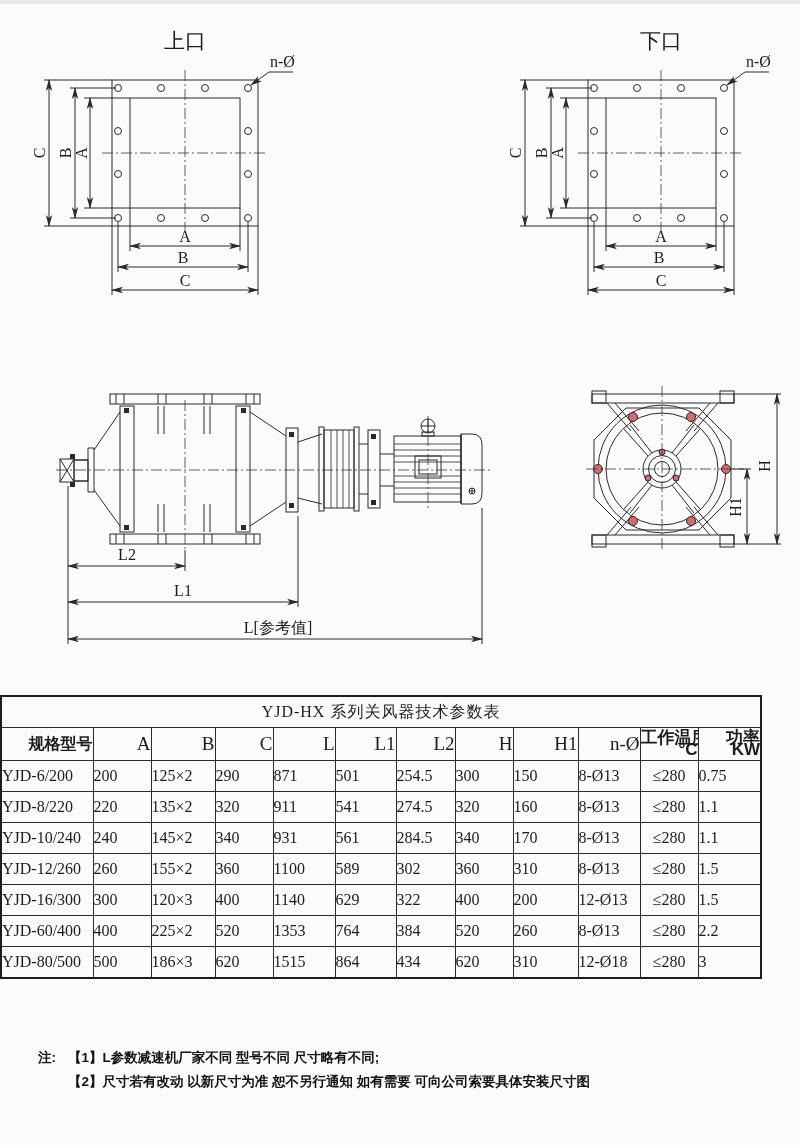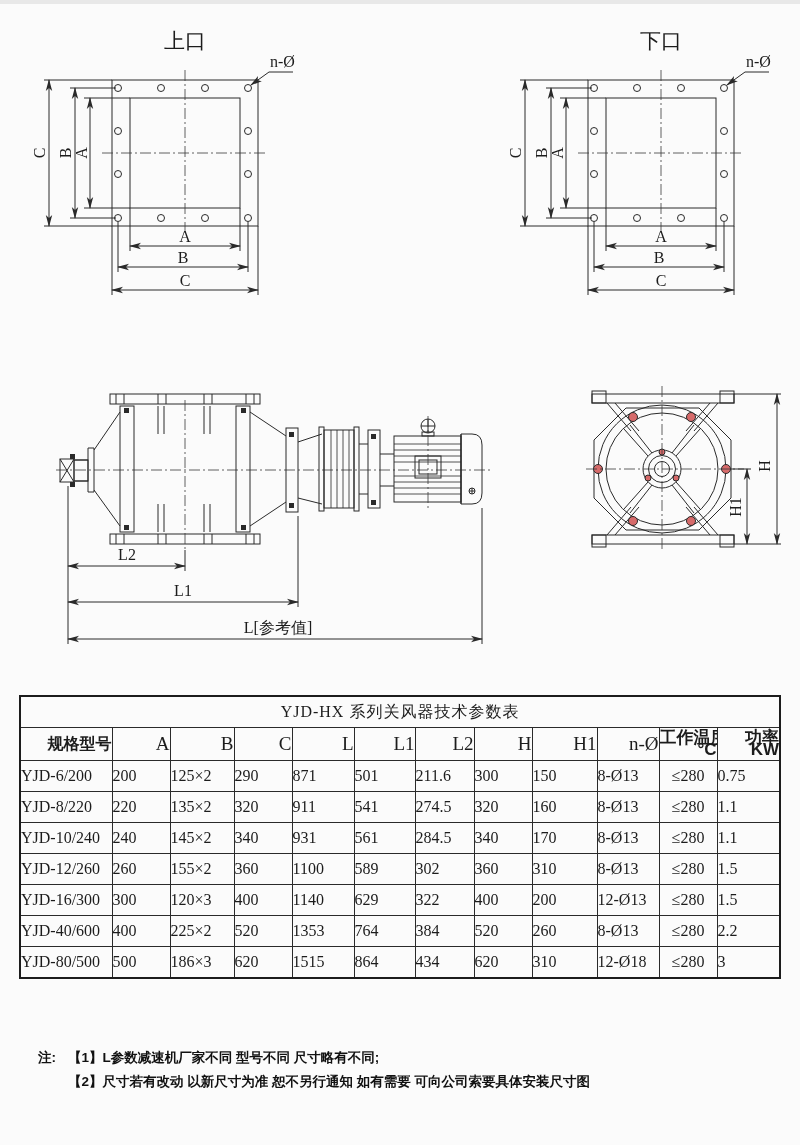--- a/index.html
+++ b/index.html
@@ -14,21 +14,21 @@
   .cl{stroke:#3a3a3a;stroke-width:0.8;stroke-dasharray:11,3,2,3;fill:none;}
   .dim{stroke:#2a2a2a;stroke-width:1;fill:none;
        marker-start:url(#arw);marker-end:url(#arw);}
   .dim1{stroke:#2a2a2a;stroke-width:1;fill:none;marker-end:url(#arw);}
   .bolt{stroke:#2a2a2a;stroke-width:1;fill:#d66a6a;}
   .fins{stroke:#2a2a2a;stroke-width:0.8;fill:none;}
   .dimtxt{font-size:16px;font-family:"Liberation Serif",serif;}
   .cjk{font-size:21px;font-family:"Liberation Serif",serif;}
 
   
-  .spec-wrap{position:absolute;left:19px;top:691px;width:760px;}
+  .spec-wrap{position:absolute;left:0;top:691px;width:760px;}
   table.spec{border-collapse:collapse;table-layout:fixed;width:760px;
              border:2px solid #1c1c1c;}
   table.spec td{border:1px solid #2a2a2a;padding:0;overflow:hidden;
                 white-space:nowrap;font-size:16px;height:30px;
                 vertical-align:middle;}
   td.t-title{height:58px;text-align:center;font-size:30px;letter-spacing:1px;}
   tr.hdr td{text-align:right;font-size:19px;height:32px;}
   tr.hdr td.hmodel{font-size:16px;font-weight:bold;font-family:"Liberation Sans",sans-serif;}
   tr.hdr td.h2line{font-size:17px;line-height:12px;font-weight:bold;
                    font-family:"Liberation Sans",sans-serif;}
@@ -271,21 +271,21 @@
           <div>KW</div>
         </td>
       </tr>
       <tr>
         <td class="c-model">YJD-6/200</td>
         <td class="c-num">200</td>
         <td class="c-num">125×2</td>
         <td class="c-num">290</td>
         <td class="c-num">871</td>
         <td class="c-num">501</td>
-        <td class="c-num">211.6</td>
+        <td class="c-num">254.5</td>
         <td class="c-num">300</td>
         <td class="c-num">150</td>
         <td class="c-num">8-Ø13</td>
         <td class="c-temp">≤280</td>
         <td class="c-kw">0.75</td>
       </tr>
       <tr>
         <td class="c-model">YJD-8/220</td>
         <td class="c-num">220</td>
         <td class="c-num">135×2</td>
@@ -335,21 +335,21 @@
         <td class="c-num">1140</td>
         <td class="c-num">629</td>
         <td class="c-num">322</td>
         <td class="c-num">400</td>
         <td class="c-num">200</td>
         <td class="c-num">12-Ø13</td>
         <td class="c-temp">≤280</td>
         <td class="c-kw">1.5</td>
       </tr>
       <tr>
-        <td class="c-model">YJD-40/600</td>
+        <td class="c-model">YJD-60/400</td>
         <td class="c-num">400</td>
         <td class="c-num">225×2</td>
         <td class="c-num">520</td>
         <td class="c-num">1353</td>
         <td class="c-num">764</td>
         <td class="c-num">384</td>
         <td class="c-num">520</td>
         <td class="c-num">260</td>
         <td class="c-num">8-Ø13</td>
         <td class="c-temp">≤280</td>

